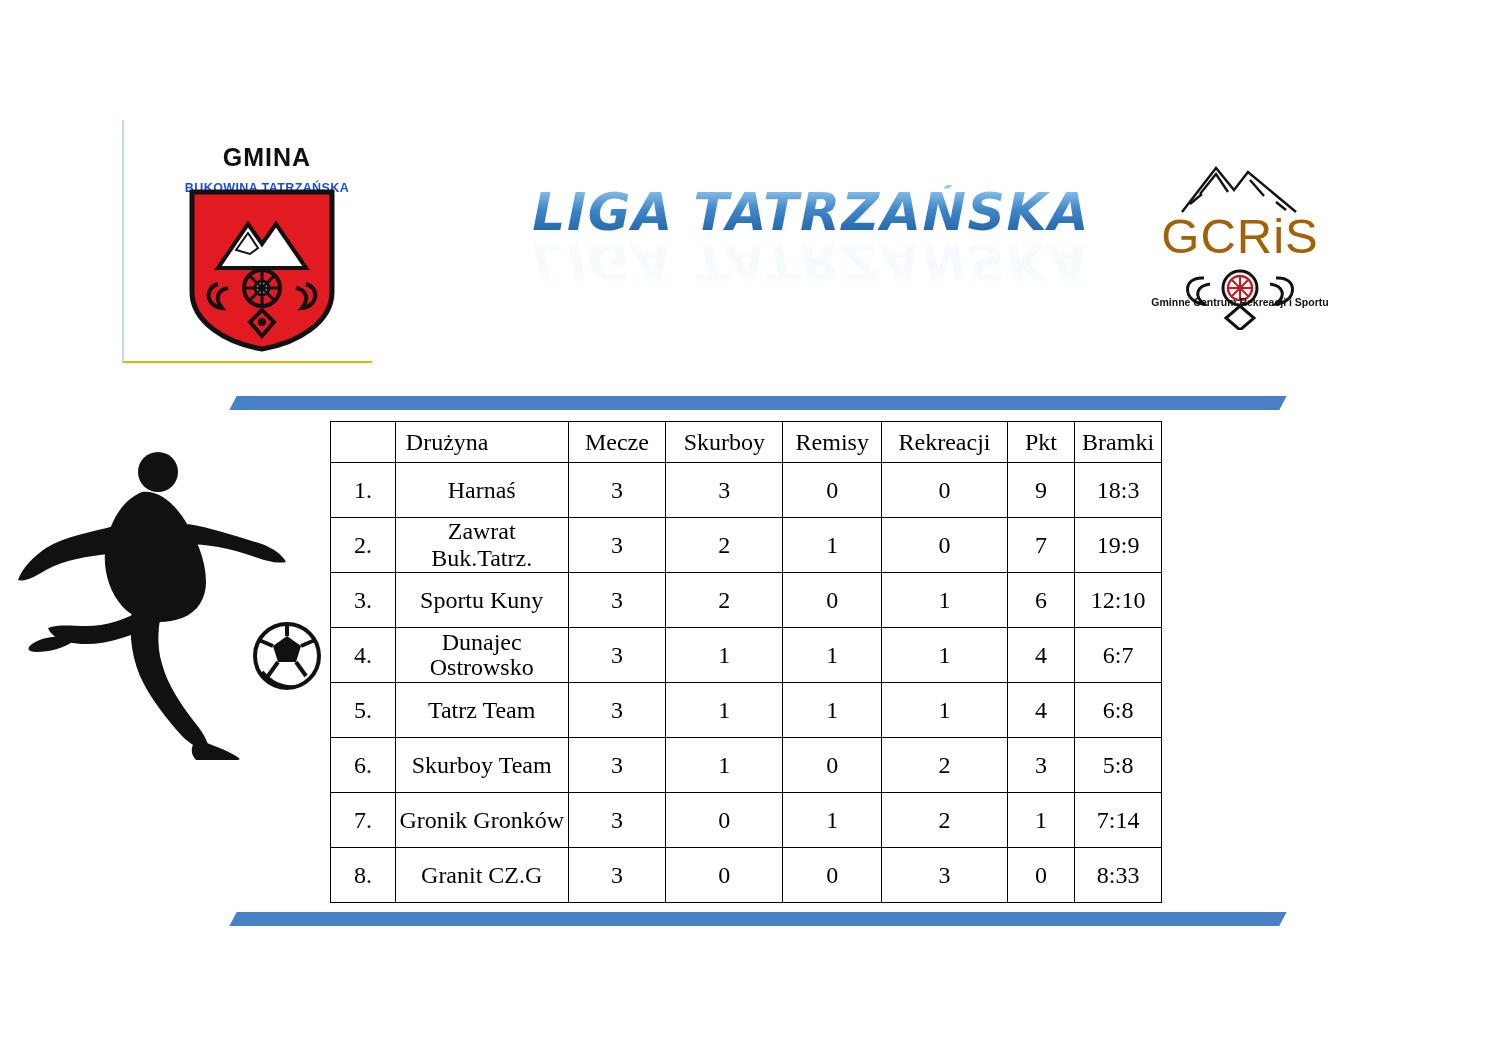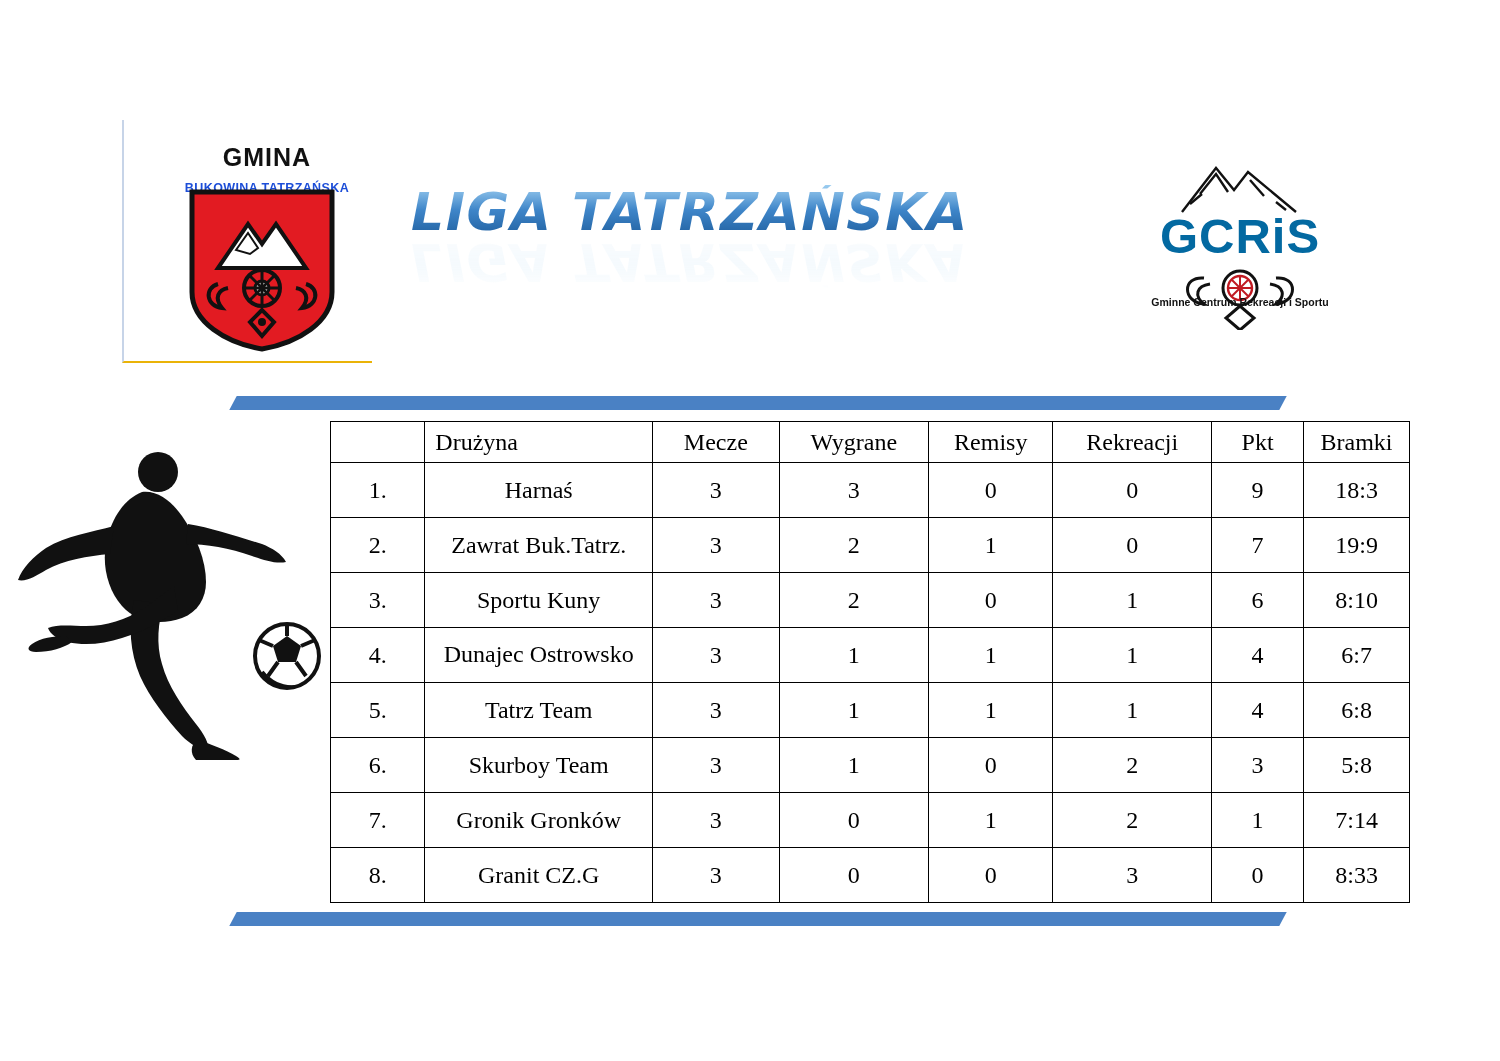--- a/index.html
+++ b/index.html
@@ -61,24 +61,24 @@
     position: absolute;
     left: 64px;
     top: 68px;
     width: 148px;
     height: 165px;
   }
 
   
   #league-title-wrap {
     position: absolute;
-    left: 411px;
+    left: 450px;
     top: 185px;
     width: 640px;
-    text-align: left;
+    text-align: right;
   }
   #league-title {
     font-family: "DejaVu Sans", sans-serif;
     font-style: italic;
     font-weight: bold;
     font-size: 52px;
     letter-spacing: 1.5px;
     color: #2f80c9;
     background: linear-gradient(180deg, #9ccdf0 0%, #3f86c9 45%, #1d5c9c 100%);
     -webkit-background-clip: text;
@@ -111,24 +111,24 @@
     top: 150px;
     width: 220px;
     height: 180px;
   }
   #gcris-word {
     position: absolute;
     left: 0; top: 62px;
     width: 220px;
     text-align: center;
     font-family: "Liberation Sans", sans-serif;
-    font-weight: bold;
+    font-weight: normal;
     font-size: 49px;
     letter-spacing: 1px;
-    color: #0369a1;
+    color: #a16207;
     line-height: 1;
   }
   #gcris-sub {
     position: absolute;
     left: 0; top: 110px;
     width: 220px;
     text-align: center;
     font-family: "Liberation Sans", sans-serif;
     font-weight: bold;
     font-size: 10.5px;
@@ -166,21 +166,21 @@
 
   
   #standings-wrap {
     position: absolute;
     left: 330px;
     top: 421px;
     width: 938px;
   }
   table.standings {
     border-collapse: collapse;
-    width: 1080px;
+    width: 832px;
     font-family: "Liberation Serif", serif;
     font-size: 24px;
     color: #000000;
   }
   table.standings th,
   table.standings td {
     border: 1px solid #000000;
     text-align: center;
     vertical-align: middle;
     font-weight: normal;
@@ -336,21 +336,21 @@
       <col class="col-remisy">
         <col class="col-przegrane">
         <col class="col-pkt">
         <col class="col-bramki">
     </colgroup>
     <thead>
       <tr>
         <th class="th-blank"></th>
         <th class="th-team">Drużyna</th>
         <th>Mecze</th>
-        <th>Wygrane</th>
+        <th>Skurboy</th>
         <th>Remisy</th>
         <th>Rekreacji</th>
         <th>Pkt</th>
         <th>Bramki</th>
       </tr>
     </thead>
     <tbody>
       <tr>
         <td class="rank">1.</td>
         <td>Harnaś</td>
@@ -372,21 +372,21 @@
         <td>19:9</td>
       </tr>
       <tr>
         <td class="rank">3.</td>
         <td>Sportu Kuny</td>
         <td>3</td>
         <td>2</td>
         <td>0</td>
         <td>1</td>
         <td>6</td>
-        <td>8:10</td>
+        <td>12:10</td>
       </tr>
       <tr>
         <td class="rank">4.</td>
         <td class="team-two-line">Dunajec Ostrowsko</td>
         <td>3</td>
         <td>1</td>
         <td>1</td>
         <td>1</td>
         <td>4</td>
         <td>6:7</td>

